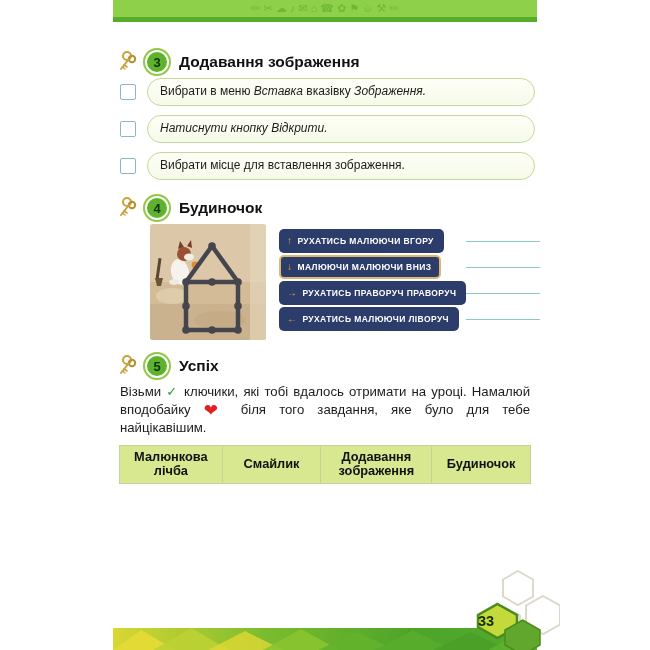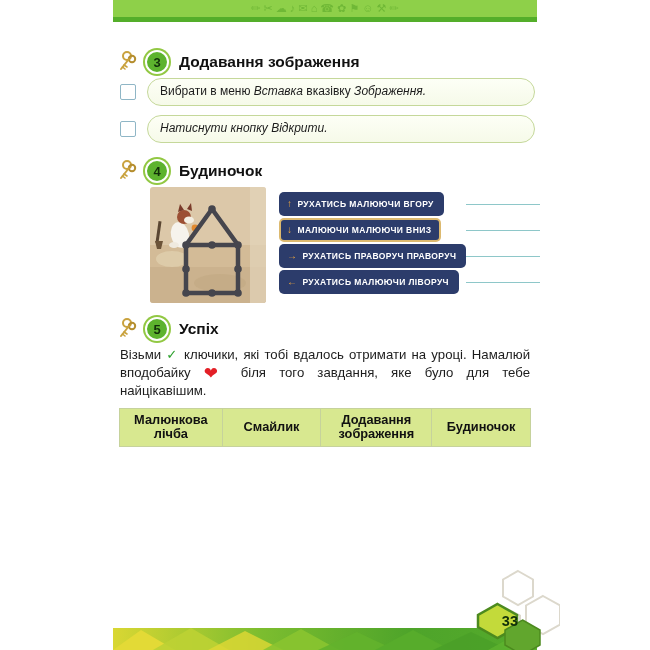--- a/index.html
+++ b/index.html
@@ -53,21 +53,21 @@
   .check-glyph{color:#2ea12e;font-weight:bold;}
   .heart-glyph{color:#e31f26;font-size:17px;line-height:1;vertical-align:-2px;}
 
   table.success{border-collapse:collapse;width:412px;margin:5px 5px 0 6px;}
   table.success th{background:#d8e890;border:1px solid #c6d29c;font-size:12.8px;font-weight:bold;
     padding:4px 2px;line-height:1.12;color:#111;}
 
   
   .bottom-band{position:absolute;left:113px;bottom:0;width:424px;height:22px;}
   .hex-decor{position:absolute;left:468px;top:548px;width:92px;height:102px;}
-  .page-num{position:absolute;left:478px;top:613px;width:40px;text-align:right;
+  .page-num{position:absolute;left:478px;top:613px;width:40px;text-align:left;
     font-size:14.5px;font-weight:bold;color:#10300a;}
 </style>
 </head>
 <body>
 
 <div class="page">
 
   <div class="top-band">
     <div class="band-icons">✏ ✂ ☁ ♪ ✉ ⌂ ☎ ✿ ⚑ ☺ ⚒ ✏</div>
     <div class="band-strip"></div>
@@ -102,20 +102,26 @@
       </div>
 
       <div class="check-row">
         <span class="checkbox"></span>
         <div class="pill">
           <span class="it">Натиснути кнопку Відкрити.</span>
         </div>
       </div>
 
 
+      <div class="check-row">
+        <span class="checkbox"></span>
+        <div class="pill">
+          <span>Вибрати місце для вставлення зображення.</span>
+        </div>
+      </div>
     </section>
 
     <section style="margin-top:14px;">
       <div class="task-header">
         <span class="key-wrap">
           <svg width="30" height="24" viewBox="0 0 30 24">
             <g stroke="#c9a23e" stroke-width="2" fill="none" stroke-linecap="round">
               <circle cx="8" cy="8" r="4"></circle>
               <circle cx="13" cy="11" r="3.2" stroke="#b58e2f"></circle>
               <path d="M10,11 L2,21"></path>

